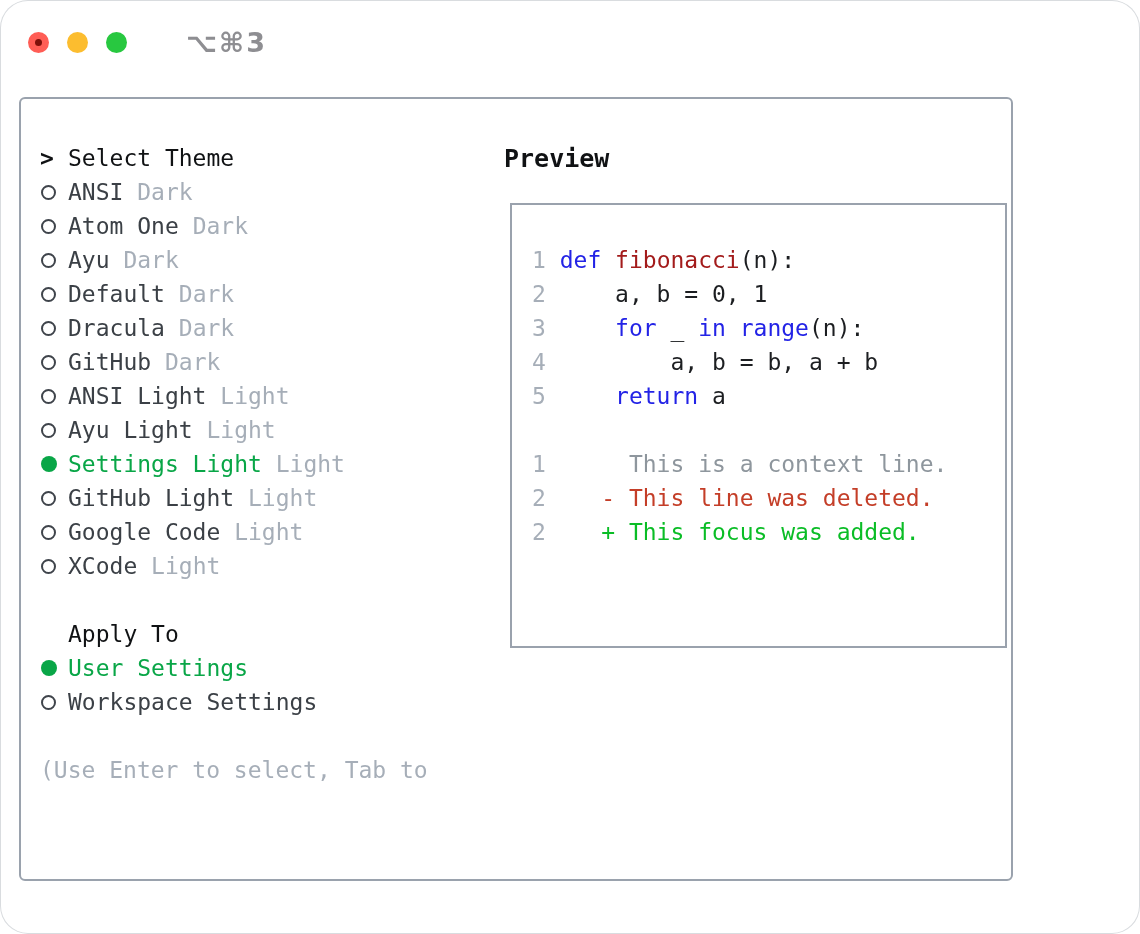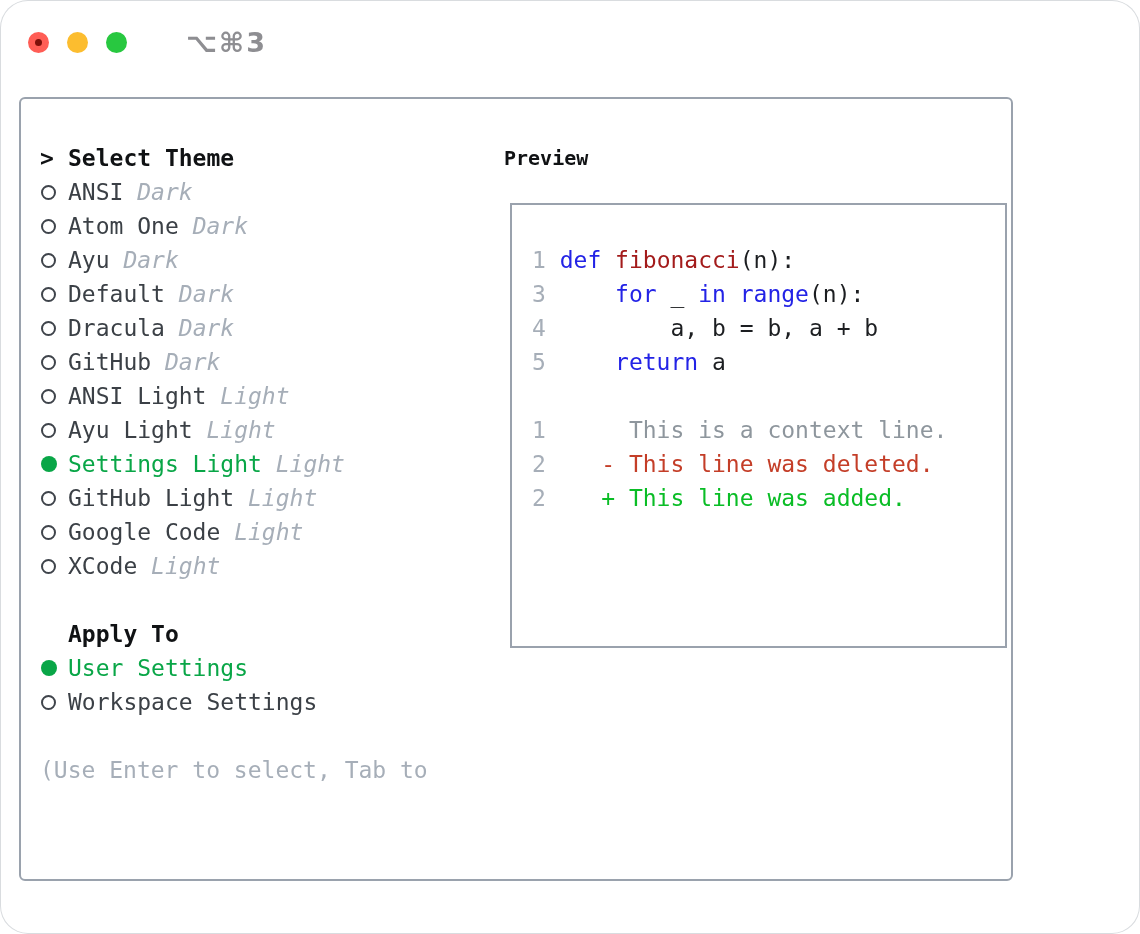--- a/index.html
+++ b/index.html
@@ -29,28 +29,28 @@
   }
   
   .left-col{position:absolute;left:19px;top:42px;font-size:23px;}
   .row{height:34px;display:flex;align-items:center;white-space:pre;}
   .marker{display:inline-flex;width:28px;justify-content:flex-start;align-items:center;}
   .prompt{font-weight:bold;color:var(--heading-black,#101214);}
   .radio{box-sizing:border-box;width:15px;height:15px;border:2px solid #3f444b;border-radius:50%;margin-left:1px;}
   .radio.sel{width:16px;height:16px;border:none;background:var(--selection-green,#09a647);}
   .lbl{color:var(--label-dark,#3b4046);}
   .lbl.sel{color:var(--selection-green,#09a647);}
-  .lbl.hd{font-weight:bold;color:var(--heading-black,#101214);}
-  .lbl.sechd{color:var(--heading-black,#101214);font-weight:bold;}
-  .tag{color:var(--muted-gray,#a6aeb8);margin-left:1ch;font-style:italic;}
+  .lbl.hd{font-weight:normal;color:var(--heading-black,#101214);}
+  .lbl.sechd{color:var(--heading-black,#101214);}
+  .tag{color:var(--muted-gray,#a6aeb8);margin-left:1ch;}
   .help{color:var(--muted-gray,#a6aeb8);}
   
   .preview-label{
     position:absolute;left:483px;top:42px;height:34px;display:flex;align-items:center;
-    font-size:20px;font-weight:bold;color:var(--heading-black,#101214);
+    font-size:25px;font-weight:bold;color:var(--heading-black,#101214);
   }
   .preview-box{
     position:absolute;left:489px;top:104px;width:473px;height:403px;
     border:2px solid var(--panel-border,#9aa2ad);background:#fff;
     padding:38px 0 0 20px;box-sizing:content-box;overflow:hidden;
   }
   .pline{height:34px;line-height:34px;white-space:pre;font-size:23px;}
   .ln{display:inline-block;width:2ch;color:var(--muted-gray,#a6aeb8);}
   .seg.kw{color:var(--keyword-blue,#2323e6);}
   .seg.fn{color:var(--function-red,#a31b1b);}
@@ -92,23 +92,24 @@
         <div class="row"><span class="marker"></span><span class="lbl sechd">Apply To</span></div>
         <div class="row"><span class="marker"><span class="radio sel"></span></span><span class="lbl sel">User Settings</span></div>
         <div class="row"><span class="marker"><span class="radio"></span></span><span class="lbl">Workspace Settings</span></div>
         <div class="row"></div>
         <div class="row"><span class="help">(Use Enter to select, Tab to</span></div>
       </div>
 
     <div class="preview-label">Preview</div>
     <div class="preview-box" id="preview-box">
         <div class="pline"><span class="ln">1</span><span class="seg kw">def</span><span class="seg pl"> </span><span class="seg fn">fibonacci</span><span class="seg pl">(n):</span></div>
+        <div class="pline"><span class="ln">2</span><span class="seg pl">    a, b = 0, 1</span></div>
         <div class="pline"><span class="ln">3</span><span class="seg pl">    </span><span class="seg kw">for</span><span class="seg pl"> _ </span><span class="seg kw">in</span><span class="seg pl"> </span><span class="seg kw">range</span><span class="seg pl">(n):</span></div>
         <div class="pline"><span class="ln">4</span><span class="seg pl">        a, b = b, a + b</span></div>
         <div class="pline"><span class="ln">5</span><span class="seg pl">    </span><span class="seg kw">return</span><span class="seg pl"> a</span></div>
         <div class="pline"></div>
         <div class="pline"><span class="ln">1</span><span class="seg ctx">     This is a context line.</span></div>
         <div class="pline"><span class="ln">2</span><span class="seg del">   - This line was deleted.</span></div>
-        <div class="pline"><span class="ln">2</span><span class="seg add">   + This line was added.</span></div>
+        <div class="pline"><span class="ln">2</span><span class="seg add">   + This focus was added.</span></div>
       </div>
   </div>
 
 </div>
 
 </body></html>

